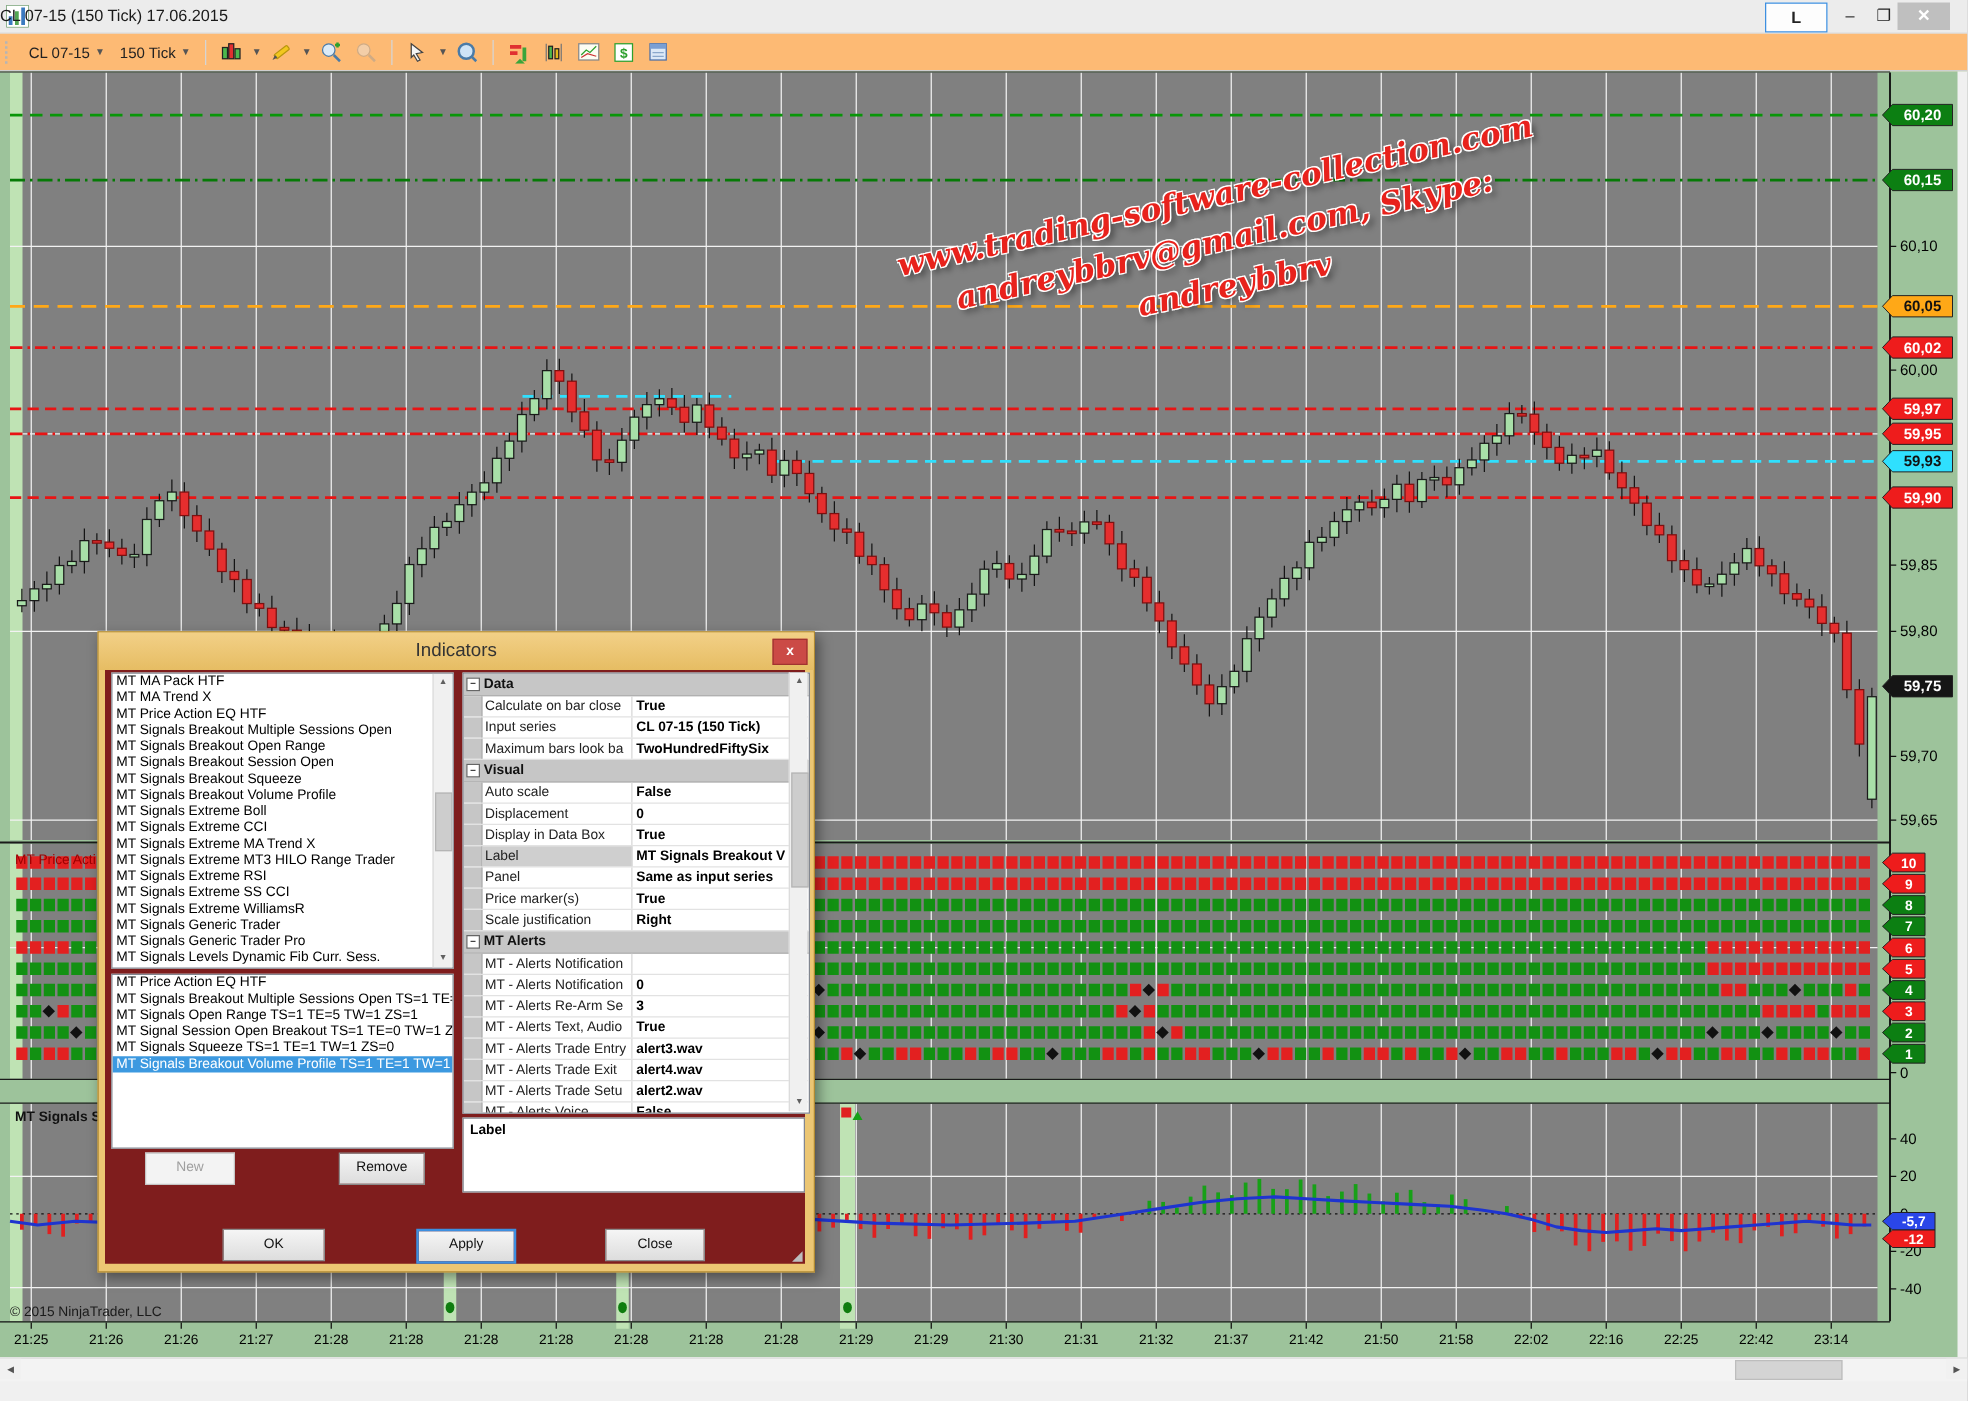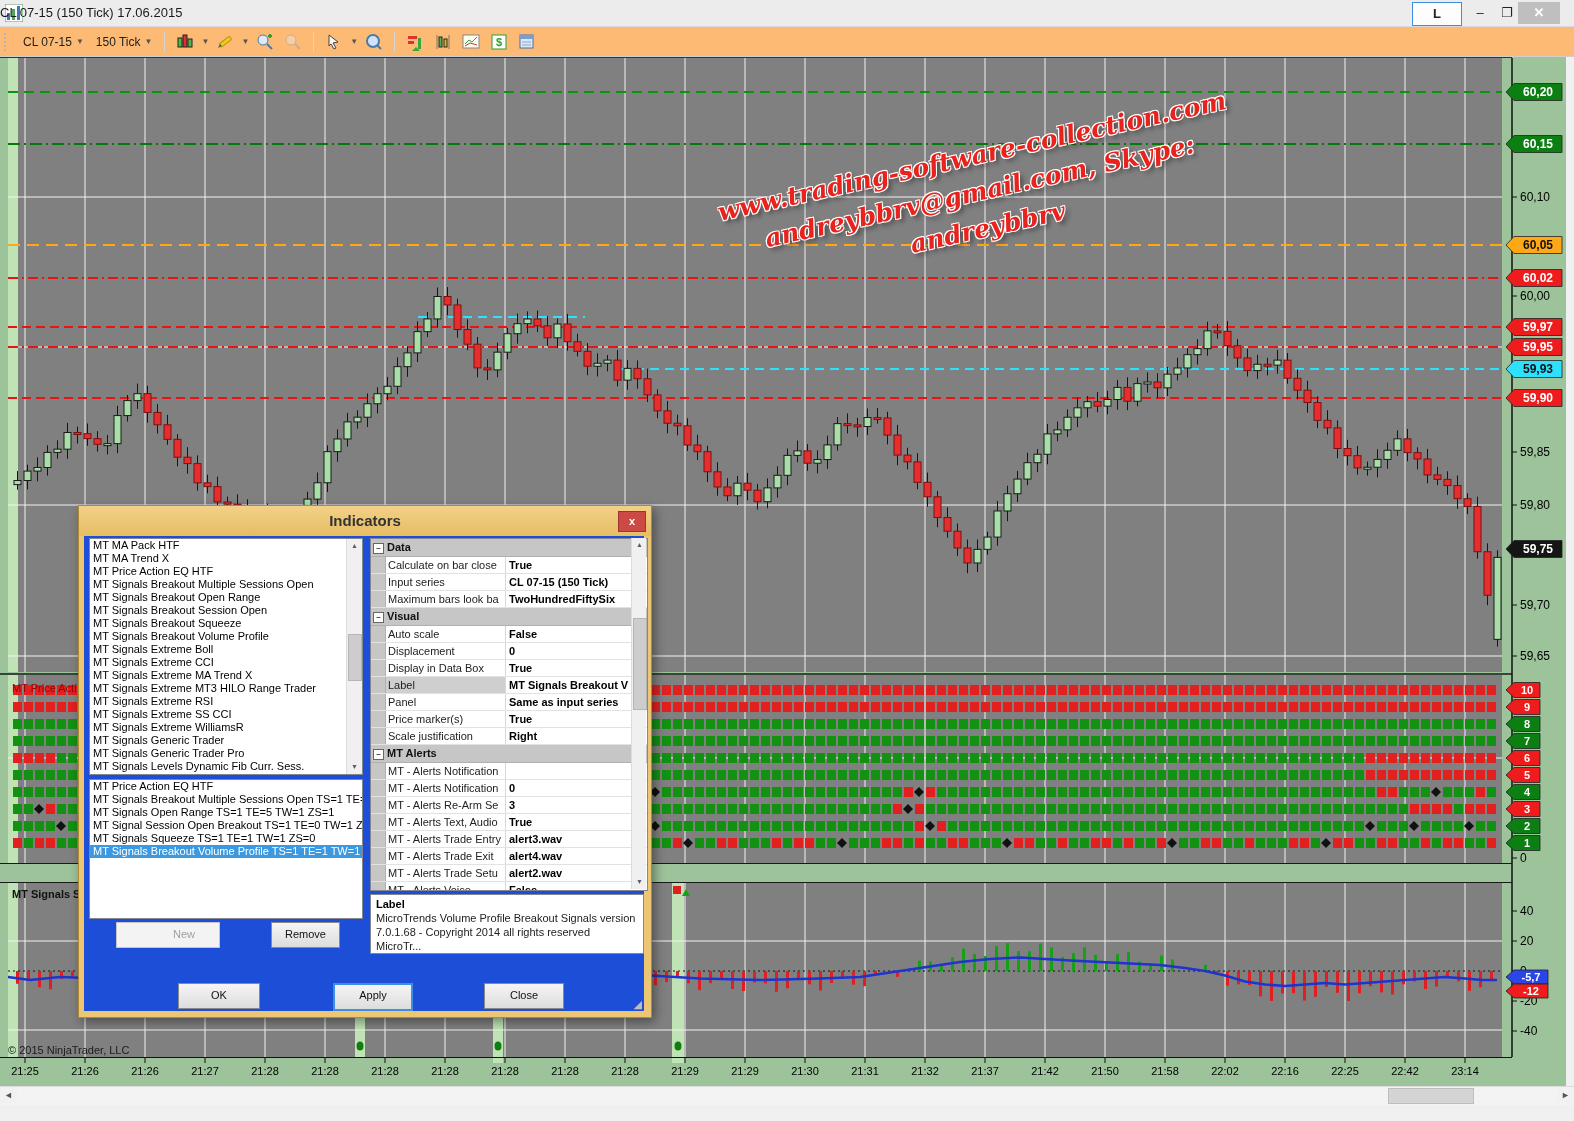--- a/index.html
+++ b/index.html
@@ -35,36 +35,36 @@
   #p2-label{left:12px;top:682px;font-size:11px;color:#9c0000;}
   #p3-label{left:12px;top:888px;font-size:11px;color:#111;font-weight:bold;}
   
   #hscroll{left:0;top:1086px;width:1574px;height:18px;background:#f3f3f3;border-top:1px solid #dcdcdc;}
   .sb-arrow{top:1087px;width:17px;height:16px;text-align:center;font-size:9px;color:#555;line-height:16px;background:#f1f1f1;}
   #sb-thumb{left:1388px;top:1088px;width:84px;height:14px;background:#d4d4d4;border:1px solid #bdbdbd;}
   
   #dialog{left:78px;top:505px;width:572px;height:511px;background:#ecc673;border:1px solid #b08a33;
           box-shadow:3px 4px 10px rgba(0,0,0,.4);font-size:11px;}
   #dlg-title{left:0;top:0;width:100%;height:30px;text-align:center;line-height:30px;font-size:15px;color:#333;
-             background:linear-gradient(#f2d087,#e6bd63);font-weight:bold;}
+             background:linear-gradient(#f2d087,#e6bd63);}
   #dlg-close{right:5px;top:5px;width:26px;height:19px;background:#cb4a46;color:#fff;text-align:center;
              line-height:19px;font-size:11px;font-weight:bold;border:1px solid #a03430;}
-  #dlg-body{left:5px;top:30px;width:560px;height:475px;background:#1d4ed8;}
+  #dlg-body{left:5px;top:30px;width:560px;height:475px;background:#7f1d1d;}
   .listbox{background:#fff;border:1px solid #828790;overflow:hidden;}
   #list-avail{left:5px;top:2px;width:272px;height:235px;}
   #list-applied{left:5px;top:243px;width:272px;height:138px;}
   .list-item{height:13px;line-height:13px;padding-left:3px;white-space:nowrap;overflow:hidden;color:#000;}
   .list-item.sel{background:#3c99e0;color:#fff;}
   .vscroll{position:absolute;right:0;top:0;width:15px;height:100%;background:#f0f0f0;border-left:1px solid #dcdcdc;}
   .vs-up,.vs-dn{position:absolute;left:0;width:15px;height:14px;text-align:center;font-size:7px;color:#606060;line-height:14px;}
   .vs-up{top:0;} .vs-dn{bottom:0;}
   .vs-thumb{position:absolute;left:1px;width:12px;background:#cdcdcd;border:1px solid #b5b5b5;}
   .btn{background:linear-gradient(#f5f5f5,#dddddd);border:1px solid #8a8a8a;text-align:center;
        font-size:11px;color:#111;line-height:22px;}
-  .btn.disabled{background:#f3f3f3;border-color:#c5c5c5;color:#9f9f9f;padding-left:32px;}
+  .btn.disabled{background:#f3f3f3;border-color:#c5c5c5;color:#9f9f9f;}
   .btn.default{border:2px solid #3d8fe0;line-height:20px;}
   #btn-new{left:32px;top:386px;width:70px;height:24px;}
   #btn-remove{left:187px;top:386px;width:67px;height:24px;}
   #btn-ok{left:94px;top:447px;width:80px;height:24px;}
   #btn-apply{left:249px;top:447px;width:76px;height:24px;}
   #btn-close2{left:400px;top:447px;width:78px;height:24px;}
   
   #propgrid{left:286px;top:2px;width:276px;height:351px;background:#fff;border:1px solid #828790;overflow:hidden;}
   .pg-rows{position:absolute;left:0;top:0;width:297px;}
   .pg-cat{height:17px;line-height:17px;background:#c6c6c6;font-weight:bold;color:#111;padding-left:2px;
@@ -2363,21 +2363,20 @@
             </div>
           </div>
       </div>
       <div class="abs vscroll" id="pg-scroll">
         <div class="vs-up">▲</div>
         <div class="vs-thumb" style="top:80px;height:90px;"></div>
         <div class="vs-dn">▼</div>
       </div>
       <div class="abs" id="desc-box">
         <div id="desc-title">Label</div>
-        <div id="desc-text">MicroTrends Volume Profile Breakout Signals version 7.0.1.68 - Copyright 2014 all rights reserved MicroTr...</div>
       </div>
 
       <div class="abs btn" id="btn-ok">OK</div>
       <div class="abs btn default" id="btn-apply">Apply</div>
       <div class="abs btn" id="btn-close2">Close</div>
       <div class="abs" id="dlg-grip">◢</div>
     </div>
   </div>
 </div>
 

